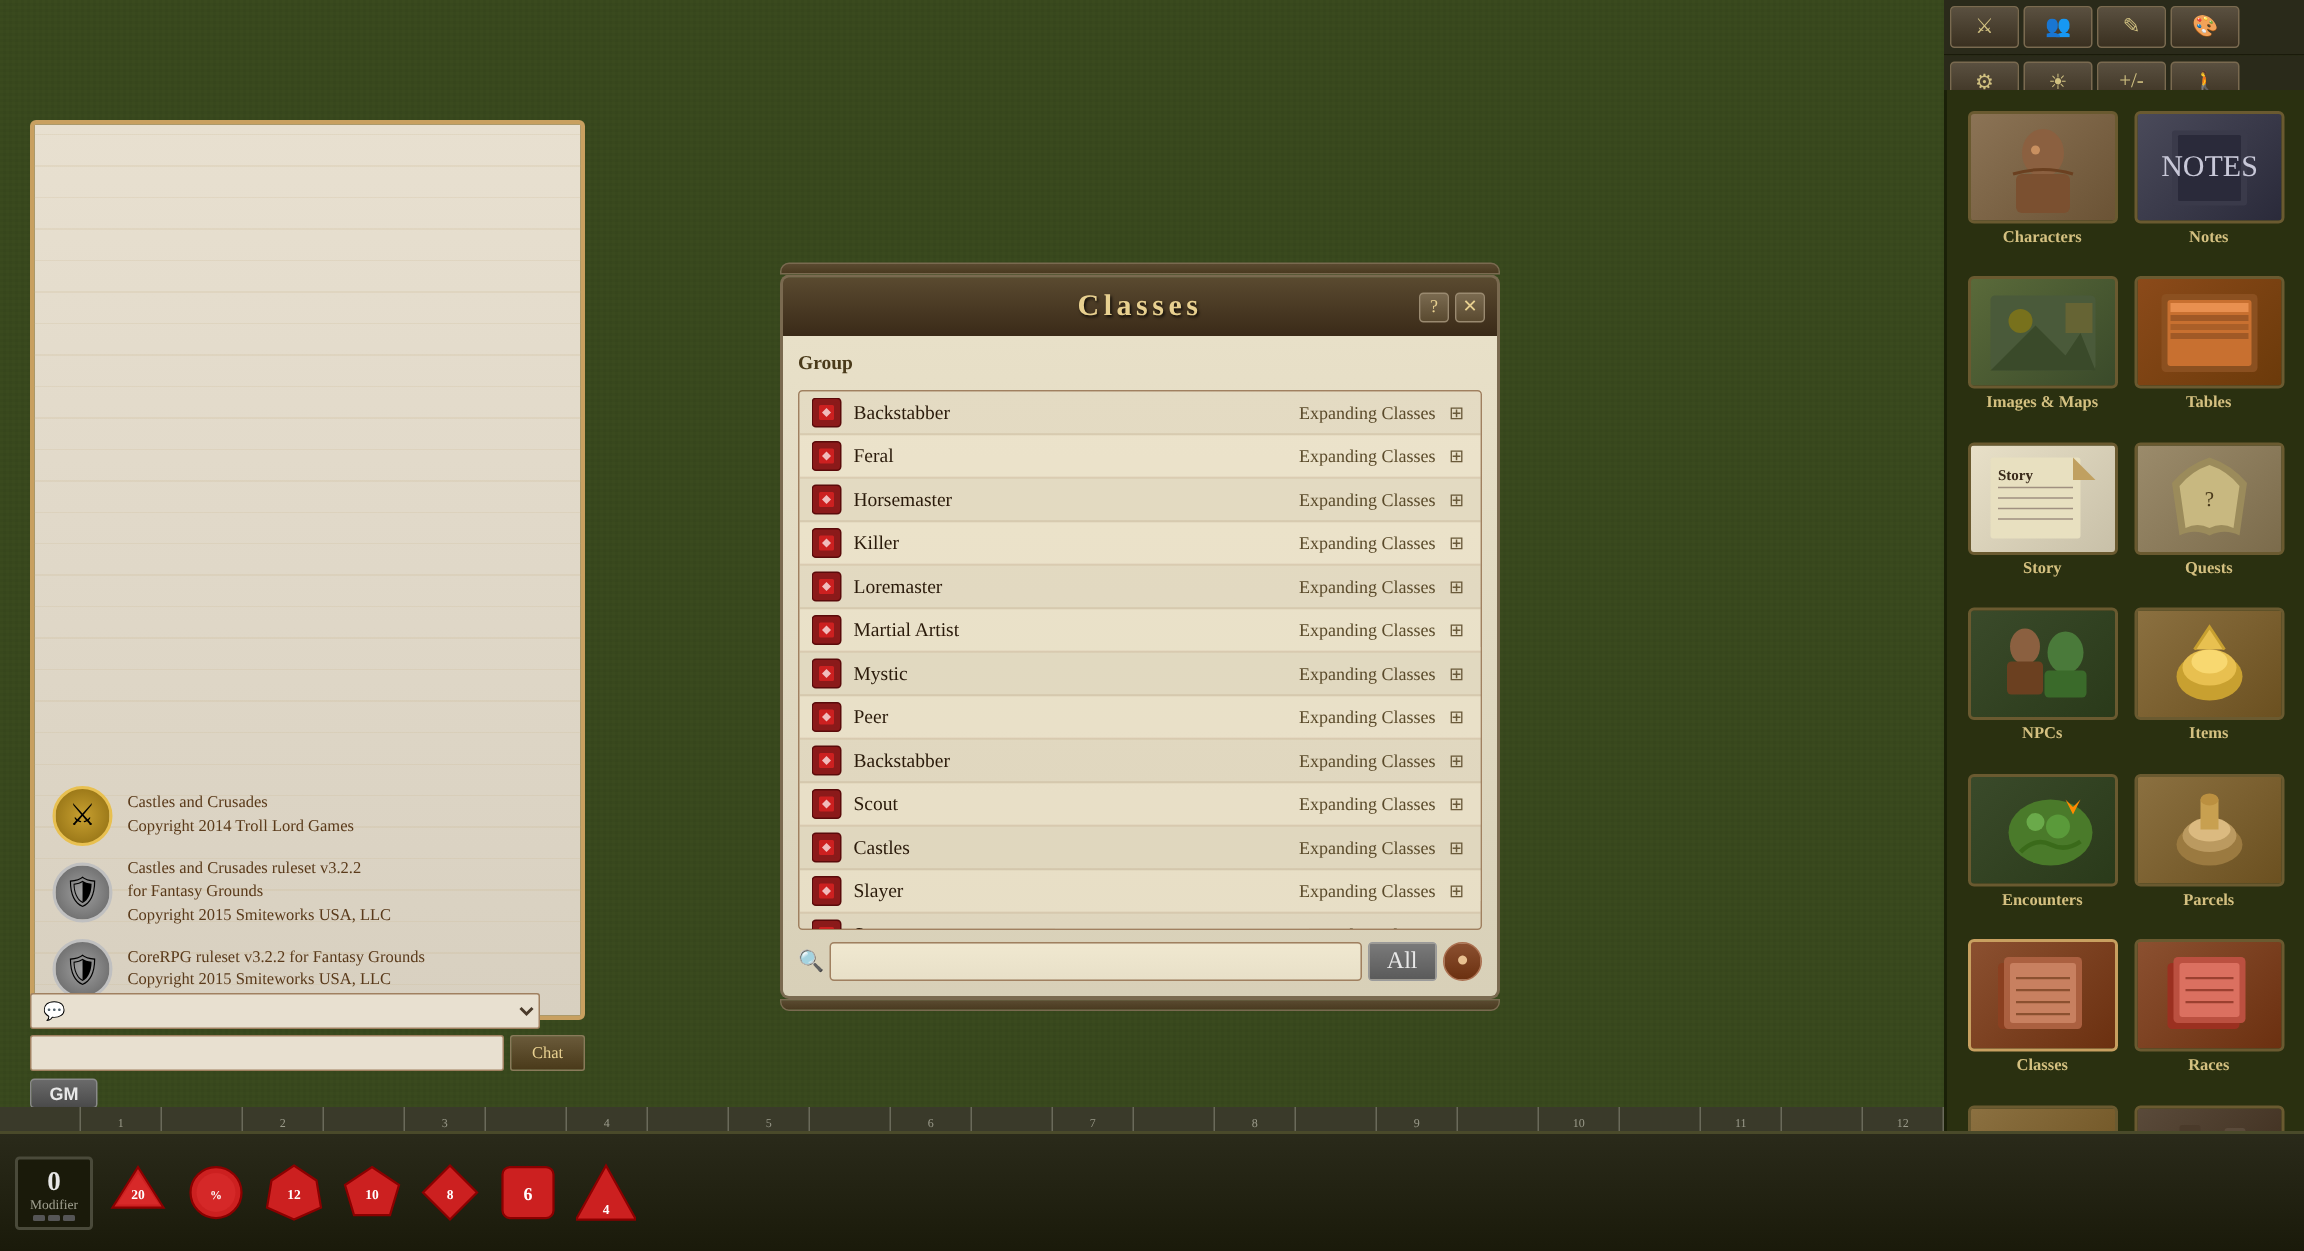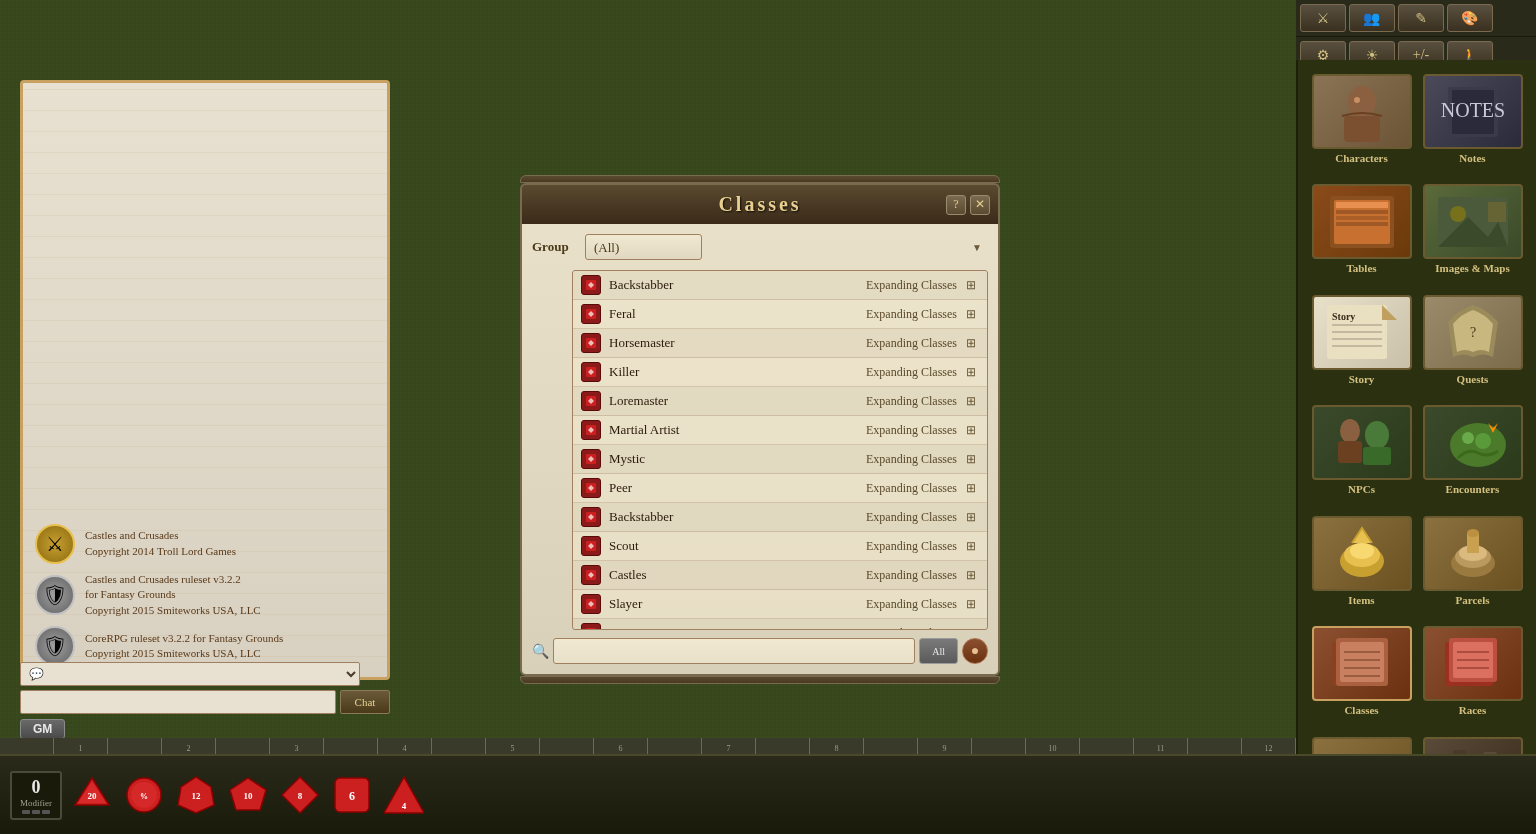--- a/index.html
+++ b/index.html
@@ -392,21 +392,20 @@
       pointer-events: none;
     }
 
     
     .classes-list {
       background: linear-gradient(180deg, #f0e8d0 0%, #e8e0c8 100%);
       border: 1px solid #a08060;
       border-radius: 3px;
       overflow-y: auto;
       max-height: 360px;
-      margin-left: 40px;
     }
 
     .class-row {
       display: flex;
       align-items: center;
       padding: 4px 8px;
       border-bottom: 1px solid rgba(160,128,96,0.3);
       cursor: pointer;
       min-height: 28px;
     }
@@ -483,21 +482,21 @@
       font-family: Georgia, serif;
     }
 
     .search-all-btn {
       height: 26px;
       padding: 0 12px;
       background: linear-gradient(180deg, #7a7a7a 0%, #5a5a5a 100%);
       border: 1px solid #9a9a9a;
       border-radius: 3px;
       color: #e8e8e8;
-      font-size: 10px;
+      font-size: 16px;
       cursor: pointer;
       font-family: Georgia, serif;
     }
 
     .search-circle-btn {
       width: 26px;
       height: 26px;
       background: linear-gradient(180deg, #8B5030 0%, #6B3010 100%);
       border: 1px solid #aB7050;
       border-radius: 50%;
@@ -619,43 +618,43 @@
       <svg width="70" height="60" viewBox="0 0 70 60">
         <rect x="10" y="5" width="50" height="50" rx="2" fill="#3a3a4a"></rect>
         <rect x="14" y="8" width="42" height="44" rx="1" fill="#2a2a3a"></rect>
         <text x="35" y="35" text-anchor="middle" font-size="20" fill="#c8c8d8">NOTES</text>
       </svg>
     </div>
     <span class="sidebar-label">Notes</span>
   </div>
 
   <div class="sidebar-item">
+    <div class="sidebar-img img-images">
+      <svg width="80" height="60" viewBox="0 0 80 60">
+        <rect x="5" y="5" width="70" height="50" rx="3" fill="#4a5a3a"></rect>
+        <circle cx="25" cy="22" r="8" fill="#8B7a10" opacity="0.7"></circle>
+        <polygon points="5,55 35,25 55,45 65,30 75,55" fill="#3a4a2a"></polygon>
+        <rect x="55" y="10" width="18" height="20" fill="#7a6a30" opacity="0.6"></rect>
+      </svg>
+    </div>
+    <span class="sidebar-label">Images &amp; Maps</span>
+  </div>
+
+  <div class="sidebar-item">
     <div class="sidebar-img img-tables">
       <svg width="80" height="60" viewBox="0 0 80 60">
         <rect x="8" y="4" width="64" height="52" rx="3" fill="#8B5020"></rect>
         <rect x="12" y="8" width="56" height="44" rx="2" fill="#c87030"></rect>
         <rect x="14" y="10" width="52" height="6" fill="#e89050"></rect>
         <rect x="14" y="18" width="52" height="4" fill="rgba(0,0,0,0.2)"></rect>
         <rect x="14" y="24" width="52" height="4" fill="rgba(0,0,0,0.15)"></rect>
         <rect x="14" y="30" width="52" height="4" fill="rgba(0,0,0,0.2)"></rect>
       </svg>
     </div>
     <span class="sidebar-label">Tables</span>
-  </div>
-
-  <div class="sidebar-item">
-    <div class="sidebar-img img-images">
-      <svg width="80" height="60" viewBox="0 0 80 60">
-        <rect x="5" y="5" width="70" height="50" rx="3" fill="#4a5a3a"></rect>
-        <circle cx="25" cy="22" r="8" fill="#8B7a10" opacity="0.7"></circle>
-        <polygon points="5,55 35,25 55,45 65,30 75,55" fill="#3a4a2a"></polygon>
-        <rect x="55" y="10" width="18" height="20" fill="#7a6a30" opacity="0.6"></rect>
-      </svg>
-    </div>
-    <span class="sidebar-label">Images &amp; Maps</span>
   </div>
 
   <div class="sidebar-item">
     <div class="sidebar-img img-story">
       <svg width="80" height="60" viewBox="0 0 80 60">
         <rect x="5" y="3" width="60" height="54" rx="2" fill="#e8e0c0"></rect>
         <text x="10" y="18" font-size="10" fill="#3a2a1a" font-weight="bold">Story</text>
         <line x1="10" y1="23" x2="60" y2="23" stroke="#a09080" stroke-width="1"></line>
         <line x1="10" y1="30" x2="60" y2="30" stroke="#a09080" stroke-width="1"></line>
         <line x1="10" y1="37" x2="60" y2="37" stroke="#a09080" stroke-width="1"></line>
@@ -683,42 +682,42 @@
         <ellipse cx="28" cy="18" rx="10" ry="12" fill="#8B6040"></ellipse>
         <rect x="16" y="28" width="24" height="22" rx="3" fill="#6B4020"></rect>
         <ellipse cx="55" cy="22" rx="12" ry="14" fill="#4a7a3a"></ellipse>
         <rect x="41" y="34" width="28" height="18" rx="3" fill="#3a6a2a"></rect>
       </svg>
     </div>
     <span class="sidebar-label">NPCs</span>
   </div>
 
   <div class="sidebar-item">
+    <div class="sidebar-img img-items">
+      <svg width="80" height="60" viewBox="0 0 80 60">
+        <ellipse cx="40" cy="38" rx="22" ry="16" fill="#c8a030"></ellipse>
+        <ellipse cx="40" cy="32" rx="18" ry="12" fill="#e8c050"></ellipse>
+        <ellipse cx="40" cy="28" rx="12" ry="8" fill="#f8d870"></ellipse>
+        <path d="M30 20 L40 5 L50 20" stroke="#c8a030" fill="#e8c050" stroke-width="2"></path>
+      </svg>
+    </div>
+    <span class="sidebar-label">Items</span>
+  </div>
+
+  <div class="sidebar-item">
     <div class="sidebar-img img-encounters">
       <svg width="80" height="60" viewBox="0 0 80 60">
         <ellipse cx="45" cy="32" rx="28" ry="22" fill="#4a7a2a"></ellipse>
         <circle cx="35" cy="25" r="6" fill="#6aaa4a"></circle>
         <circle cx="50" cy="28" r="8" fill="#5a9a3a"></circle>
         <path d="M25 45 Q35 35 45 40 Q55 45 65 38" stroke="#3a6a1a" fill="none" stroke-width="3"></path>
         <polygon points="55,10 60,20 65,10 60,15" fill="#ff8a00"></polygon>
       </svg>
     </div>
     <span class="sidebar-label">Encounters</span>
-  </div>
-
-  <div class="sidebar-item">
-    <div class="sidebar-img img-items">
-      <svg width="80" height="60" viewBox="0 0 80 60">
-        <ellipse cx="40" cy="38" rx="22" ry="16" fill="#c8a030"></ellipse>
-        <ellipse cx="40" cy="32" rx="18" ry="12" fill="#e8c050"></ellipse>
-        <ellipse cx="40" cy="28" rx="12" ry="8" fill="#f8d870"></ellipse>
-        <path d="M30 20 L40 5 L50 20" stroke="#c8a030" fill="#e8c050" stroke-width="2"></path>
-      </svg>
-    </div>
-    <span class="sidebar-label">Items</span>
   </div>
 
   <div class="sidebar-item">
     <div class="sidebar-img img-parcels">
       <svg width="80" height="60" viewBox="0 0 80 60">
         <ellipse cx="40" cy="40" rx="22" ry="14" fill="#9B7a40"></ellipse>
         <ellipse cx="40" cy="34" rx="18" ry="11" fill="#bB9a60"></ellipse>
         <ellipse cx="40" cy="30" rx="14" ry="8" fill="#dBba80"></ellipse>
         <rect x="34" y="10" width="12" height="20" fill="#c8a050"></rect>
         <ellipse cx="40" cy="10" rx="6" ry="4" fill="#bB9040"></ellipse>
@@ -916,27 +915,20 @@
     <span class="dialog-title">Classes</span>
     <div class="dialog-controls">
       <div class="dialog-ctrl-btn">?</div>
       <div class="dialog-ctrl-btn">✕</div>
     </div>
   </div>
   <div class="dialog-body">
 
     <div class="dialog-group-row">
       <span class="group-label">Group</span>
-      <div class="group-select-wrapper">
-        <select class="group-select">
-          <option>(All)</option>
-          <option>Core</option>
-          <option>Expanding Classes</option>
-        </select>
-      </div>
     </div>
 
     <div class="classes-list" id="classes-list">
     <div class="class-row">
     <div class="class-icon">
       <svg width="16" height="16" viewBox="0 0 16 16">
         <rect x="1" y="1" width="14" height="14" rx="2" fill="#8B1a1a"></rect>
         <rect x="3" y="3" width="10" height="10" rx="1" fill="#cc2020"></rect>
         <path d="M5 8 L8 5 L11 8 L8 11Z" fill="white" opacity="0.7"></path>
       </svg>

